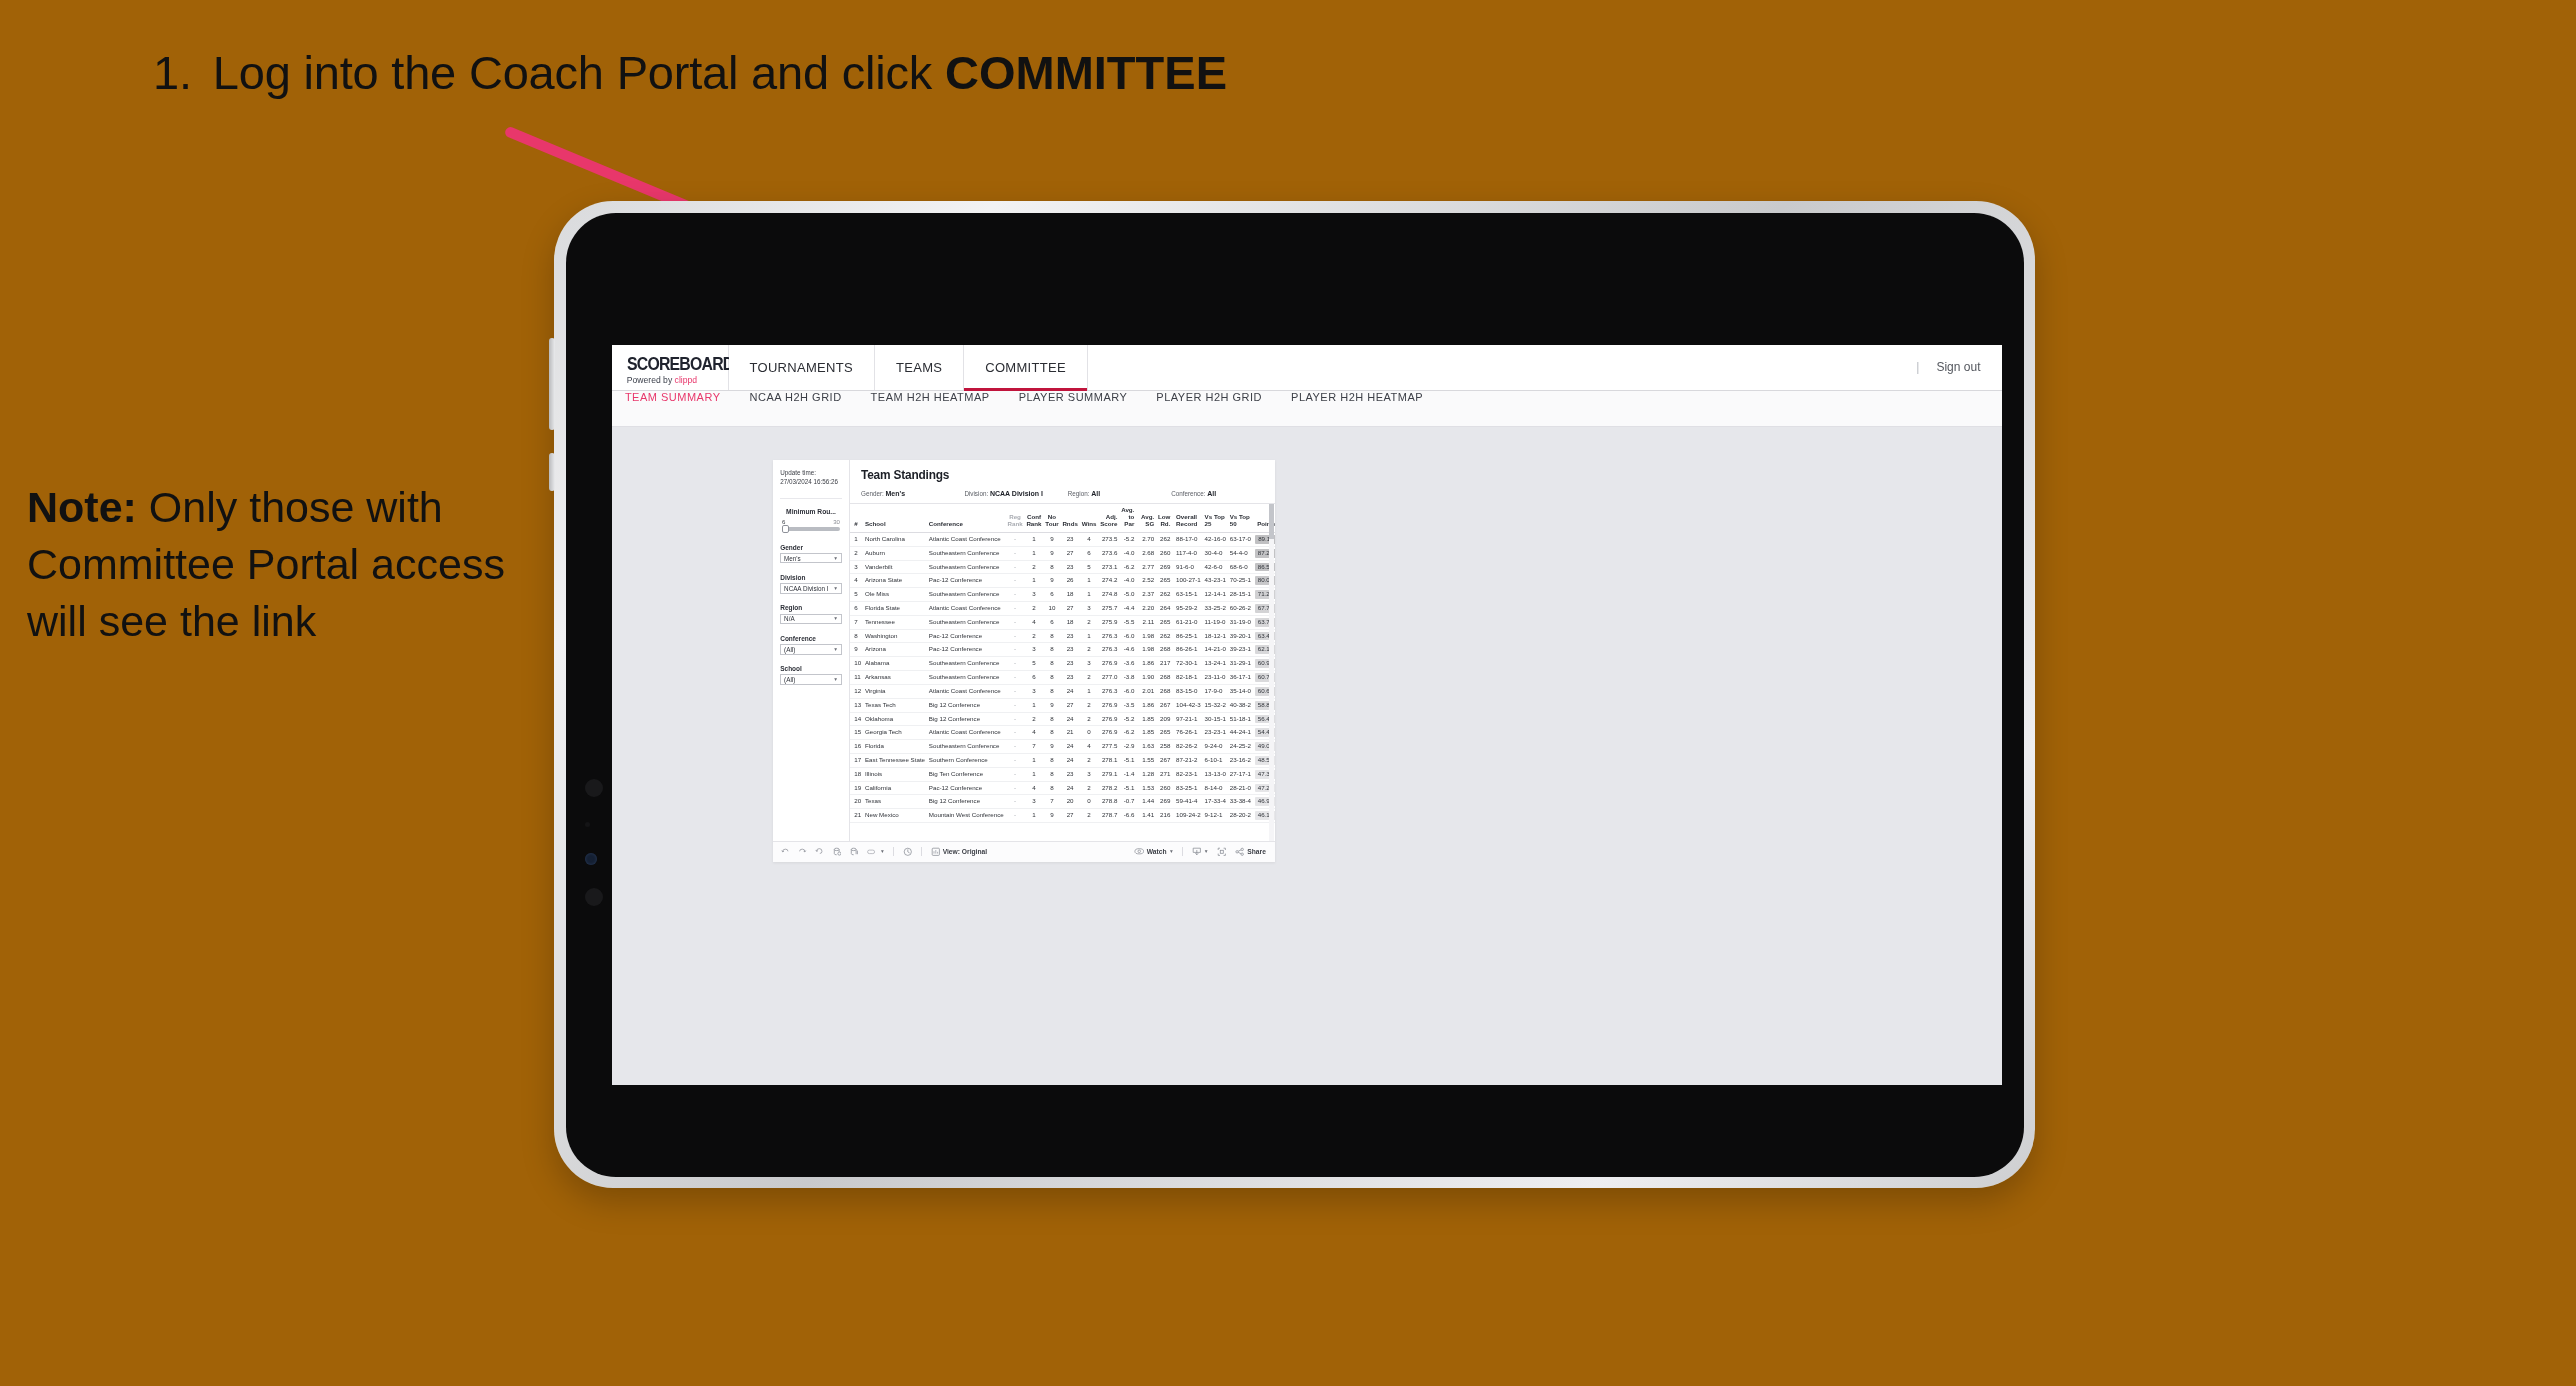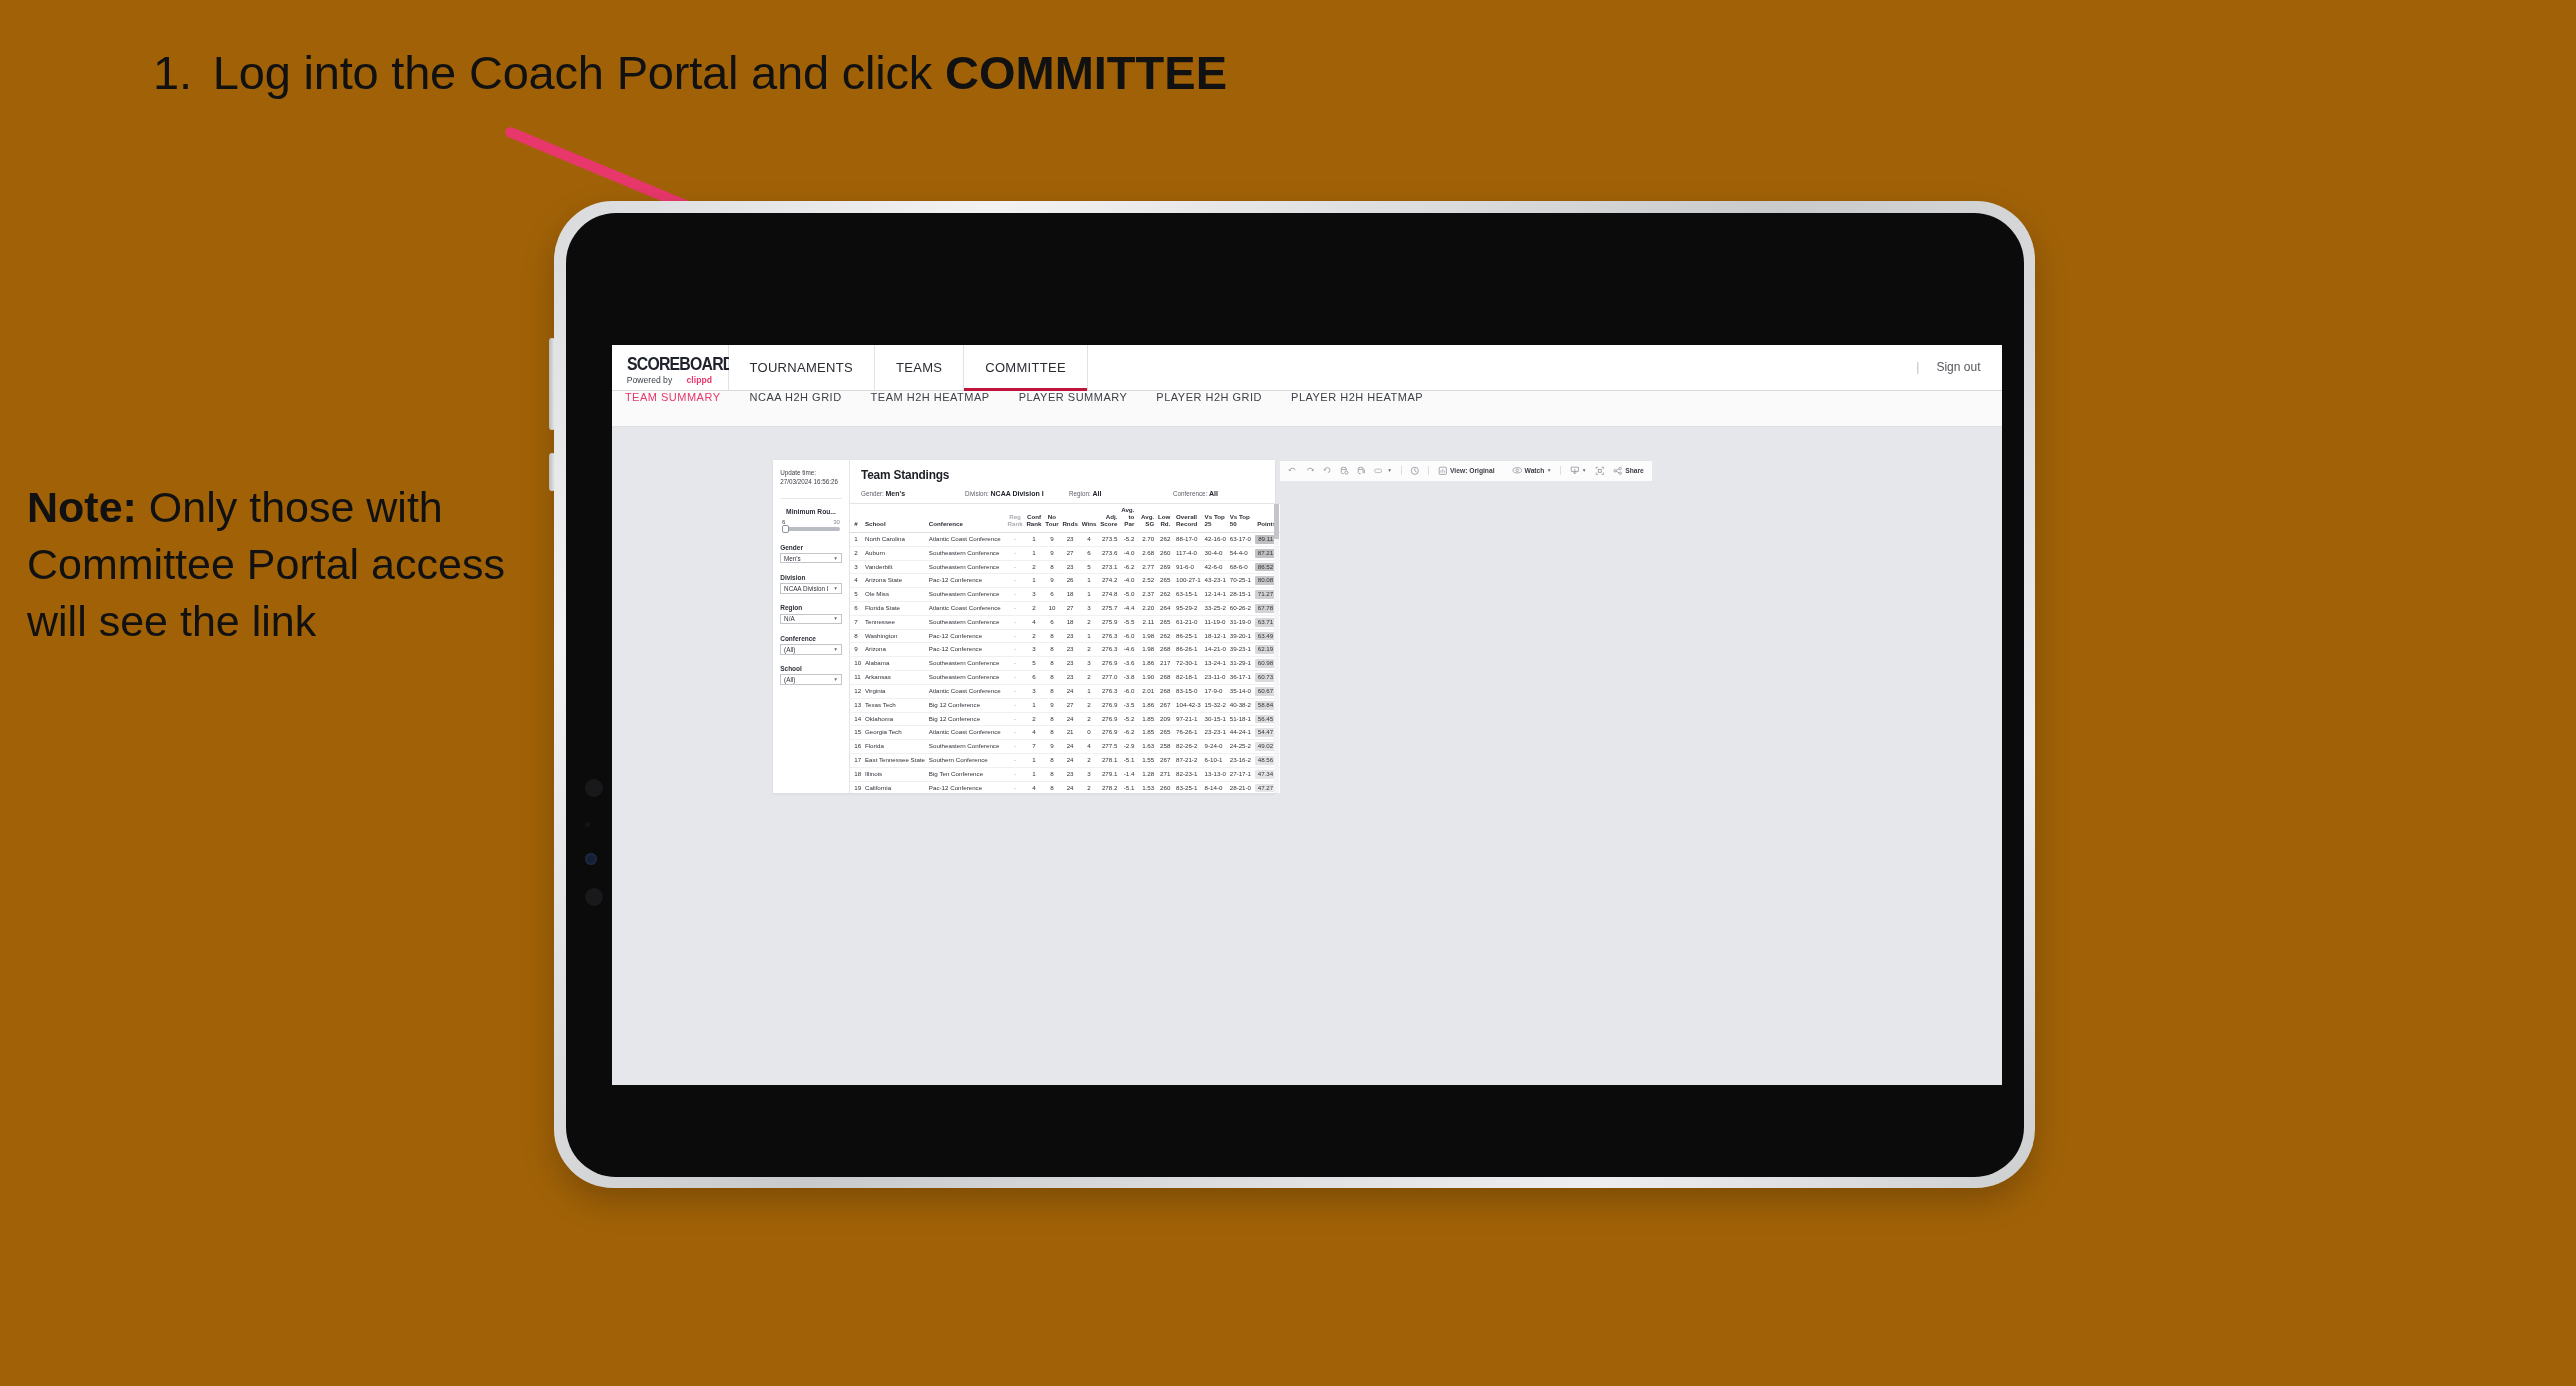--- a/index.html
+++ b/index.html
@@ -75,21 +75,21 @@
     border-right: 1px solid #e2e2e6;
     display: flex; flex-direction: column; justify-content: center;
   }
   #brand-title {
     font-family: "Liberation Sans", sans-serif;
     font-weight: bold; font-size: 18px; color: #20232e;
     letter-spacing: -0.9px; transform: scaleX(0.88); transform-origin: left center;
     line-height: 1;
   }
   #brand-sub { font-size: 8.6px; color: #3b3f4a; margin-top: 2.9px; line-height: 1; }
-  #brand-sub .accent { color: #e8376b; font-weight: bold; margin-left: 12px; }
+  #brand-sub .accent { color: #e8376b; font-weight: normal; }
 
   .topnav-item {
     display: flex; align-items: center; padding: 0 21px;
     font-size: 13px; color: #2b2d33; letter-spacing: 0.3px;
     border-right: 1px solid #e2e2e6; cursor: pointer;
     position: relative; background: #fff;
   }
   .topnav-item.active::after {
     content: ""; position: absolute; left: 0; right: 0; bottom: -1px;
     height: 2.9px; background: #c0143c;
@@ -109,22 +109,22 @@
   }
   .subnav-item { font-size: 11px; letter-spacing: 0.5px; color: #3c3f47; cursor: pointer; white-space: nowrap; }
   .subnav-item.active { color: #e8376b; }
 
   
   #content { flex: 1 1 auto; background: #e6e7eb; position: relative; overflow: hidden; }
 
   
   #dash {
     position: absolute; left: 161px; top: 33px;
-    width: 502px; height: 333px;
-    background: #fff; display: flex; 
+    width: 502px; height: 402px;
+    background: #fff; display: flex; flex-direction: column;
     box-shadow: 0 1px 2.9px rgba(0,0,0,0.07);
   }
   #dash-body { flex: 1 1 auto; display: flex; min-height: 0; }
 
   
   #rail {
     width: 77px; border-right: 1px solid #e4e4e8;
     padding: 8.6px 6.7px 0 7.7px; flex: 0 0 auto;
     display: flex; flex-direction: column;
   }

